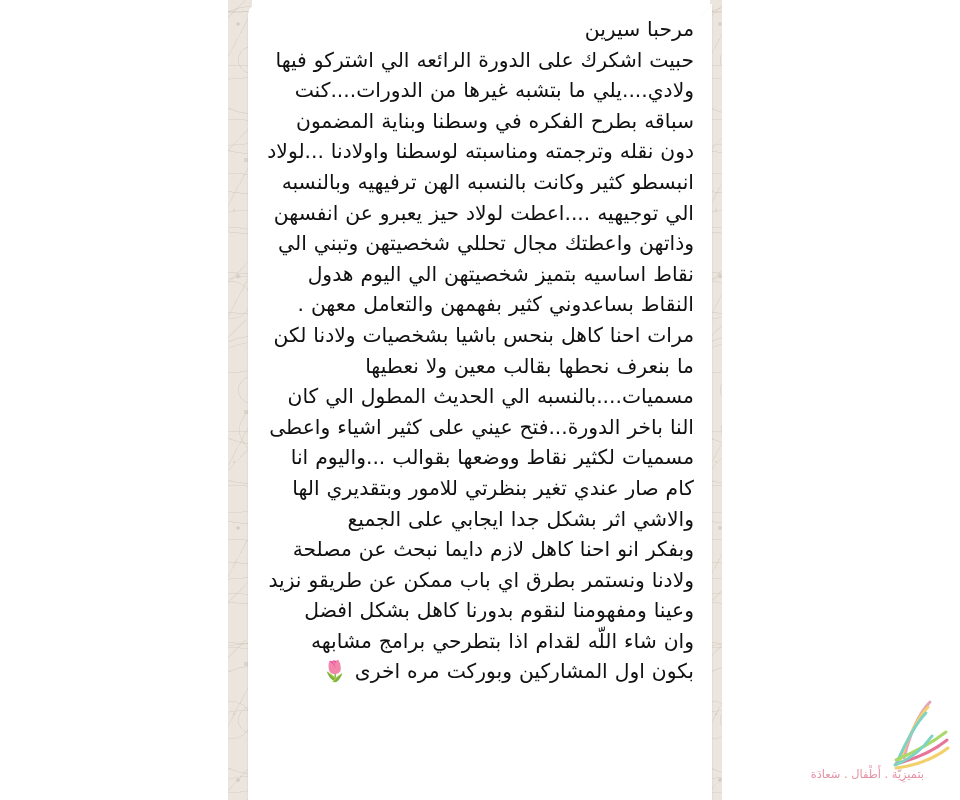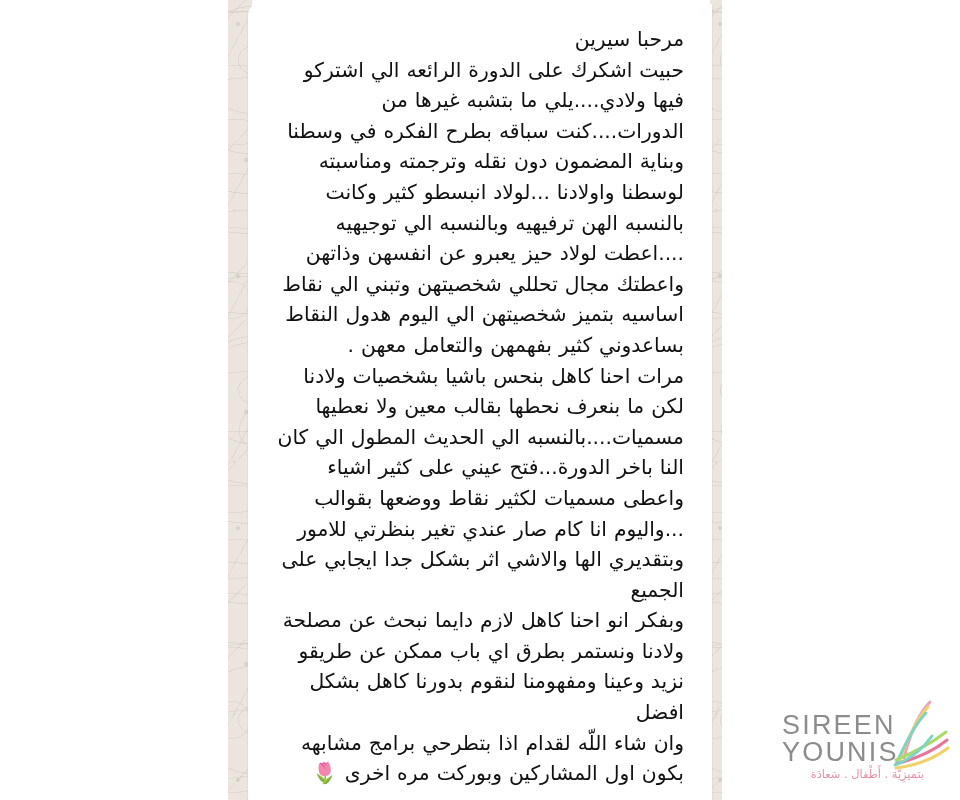--- a/index.html
+++ b/index.html
@@ -79,21 +79,21 @@
     direction: rtl;
     text-align: right;
     unicode-bidi: plaintext;
     color: #111111;
     font-family: "DejaVu Sans", "Liberation Sans", sans-serif;
     font-size: 20.3px;
     line-height: 30.6px;
     letter-spacing: 0;
     word-spacing: 0.5px;
     white-space: pre-wrap;
-    margin: 14px;
+    margin: 4px;
     padding: 0;
   }
 
   
   #logo {
     position: absolute;
     right: 8px;
     bottom: 8px;
     width: 176px;
     height: 94px;
@@ -158,19 +158,17 @@
         <path d="M20 60 C 26 36, 34 16, 46 4" stroke="#e9a3b8"></path>
         <path d="M16 62 C 24 40, 33 20, 44 9" stroke="#f2d06b"></path>
         <path d="M13 64 C 22 44, 32 25, 42 15" stroke="#7fd3c4"></path>
         <path d="M12 62 C 26 56, 44 48, 62 34" stroke="#a9d96b"></path>
         <path d="M12 66 C 27 62, 46 56, 63 42" stroke="#e7759a"></path>
         <path d="M12 70 C 28 68, 47 63, 64 50" stroke="#f2d06b"></path>
         <path d="M11 67 C 24 62, 38 52, 48 38" stroke="#7fd3c4"></path>
       </g>
     </svg>
 
-    <div id="logo-wordmark">SIREEN
-YOUNIS</div>
 
     <div id="logo-tagline">بتميزِيّة . أَطْفال . سَعادَة</div>
   </div>
 
 </div>
 
 </body></html>

